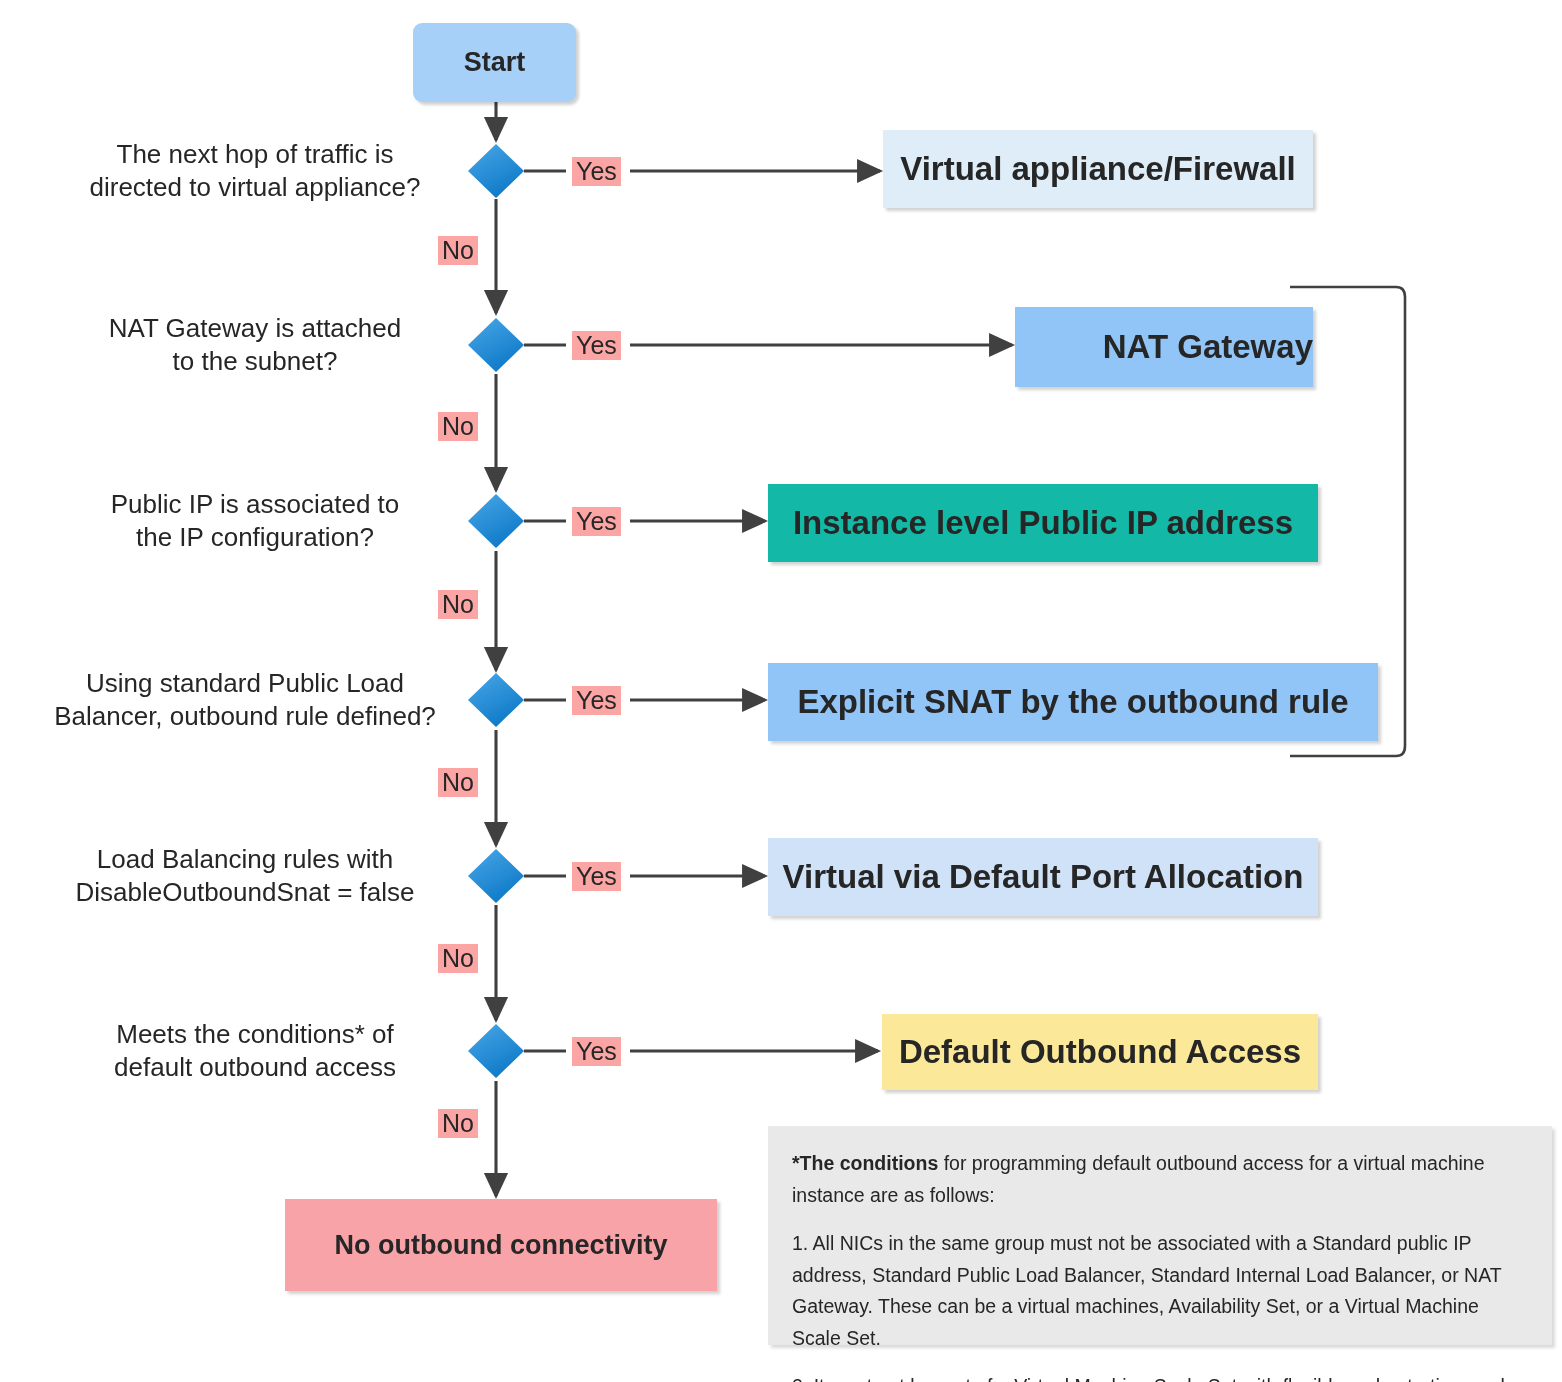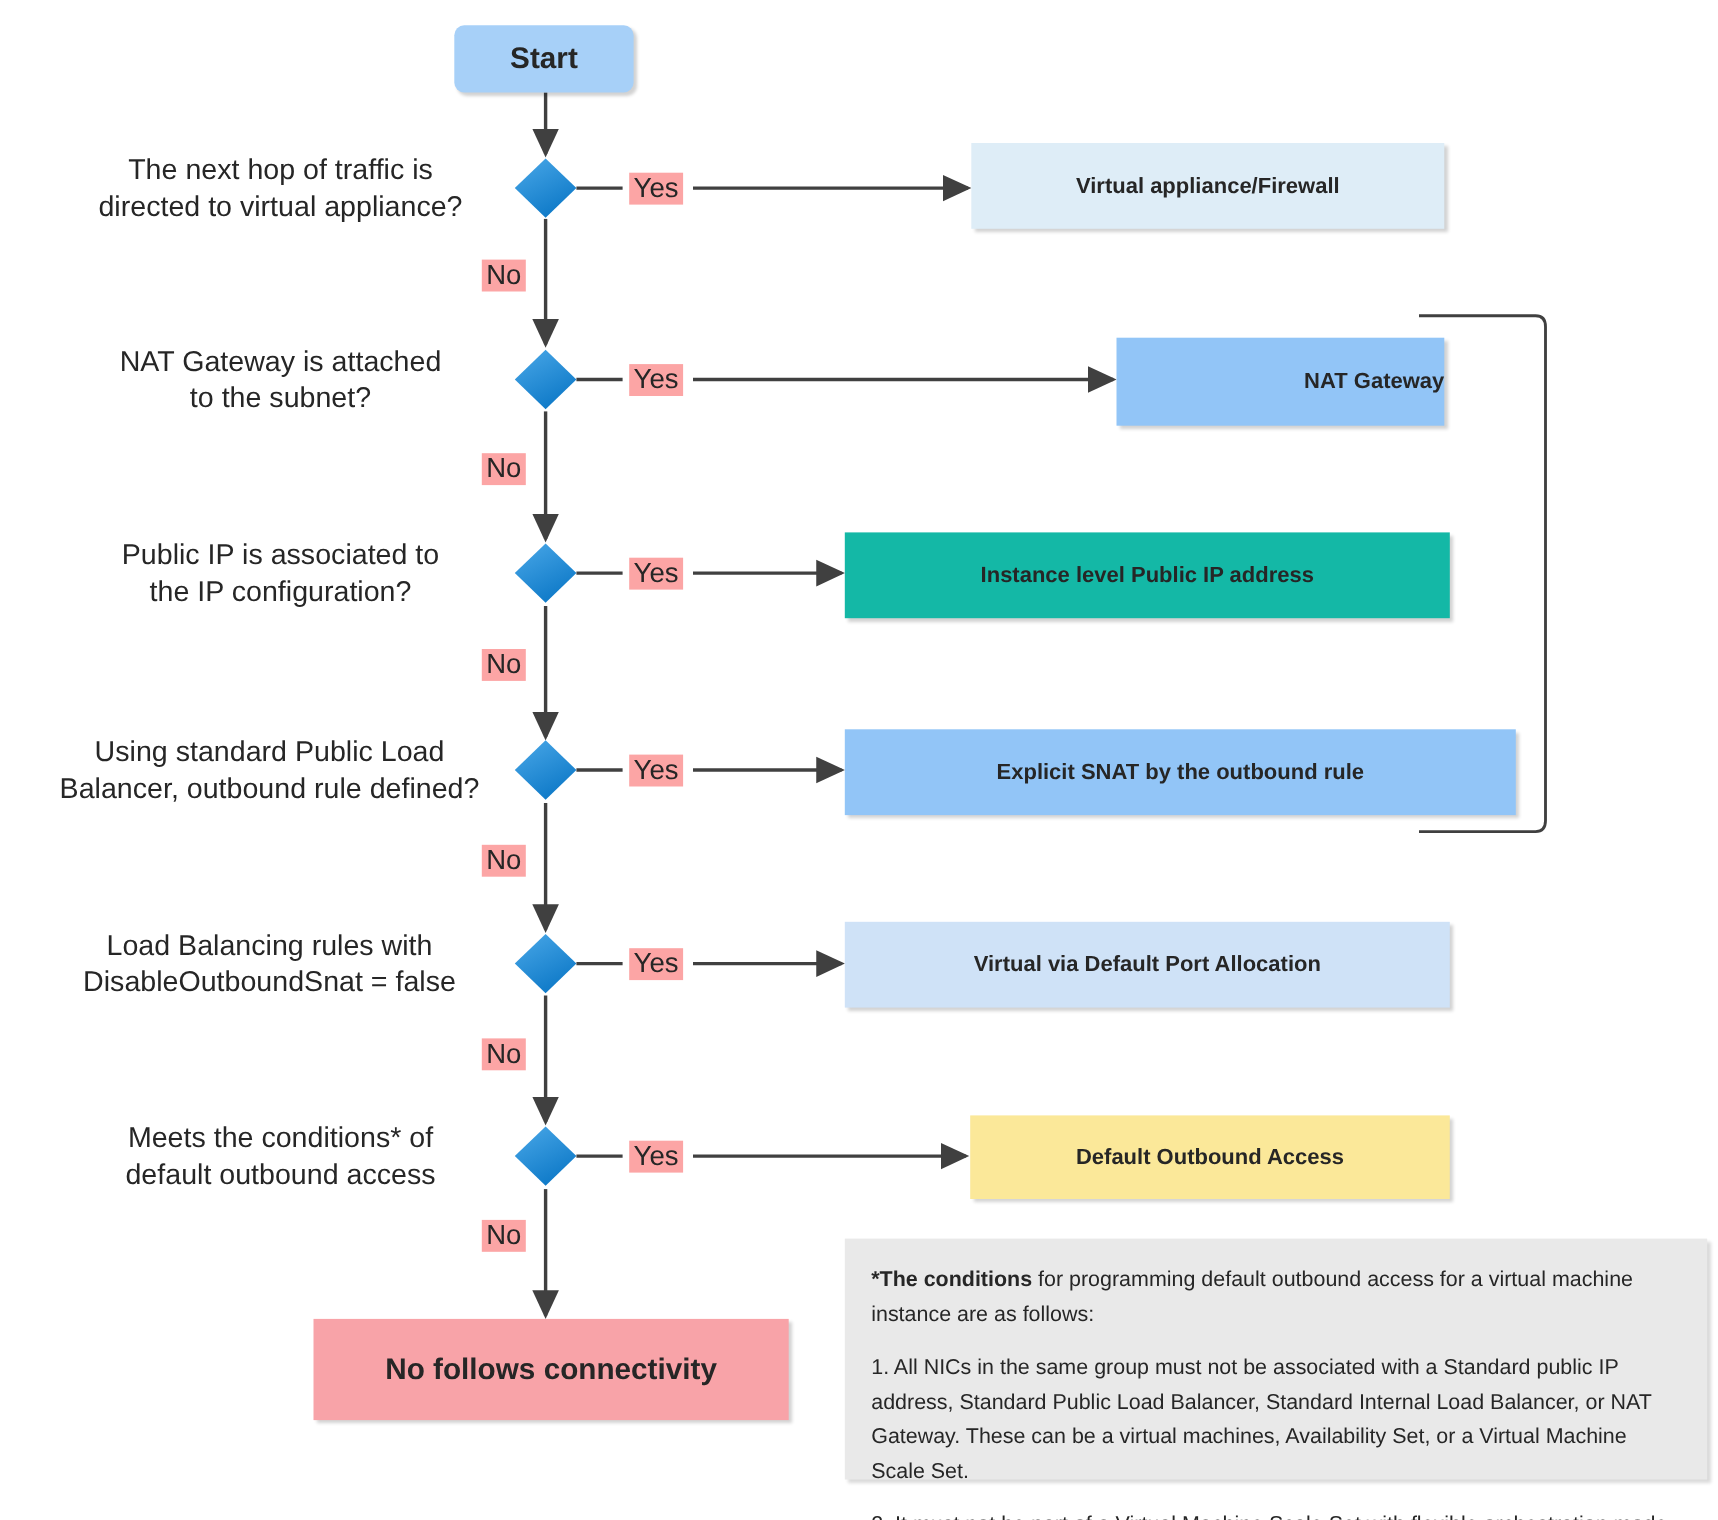--- a/index.html
+++ b/index.html
@@ -35,21 +35,21 @@
     text-align: center;
     font-weight: bold;
     color: #262626;
     box-shadow: 3px 3px 3px rgba(0,0,0,0.18);
   }
   .node.start {
     border-radius: 9px;
     font-size: 27px;
   }
   .node.result {
-    font-size: 20px;
+    font-size: 33px;
   }
   .qlabel {
     position: absolute;
     text-align: center;
     font-size: 26px;
     line-height: 1.26;
     color: #262626;
     font-weight: normal;
   }
   .edgelabel {
@@ -140,21 +140,21 @@
     <g>
       <polygon points="496,144 524,171 496,198 468,171" fill="url(#dgrad)"></polygon>
       <polygon points="496,318 524,345 496,372 468,345" fill="url(#dgrad)"></polygon>
       <polygon points="496,494 524,521 496,548 468,521" fill="url(#dgrad)"></polygon>
       <polygon points="496,673 524,700 496,727 468,700" fill="url(#dgrad)"></polygon>
       <polygon points="496,849 524,876 496,903 468,876" fill="url(#dgrad)"></polygon>
       <polygon points="496,1024 524,1051 496,1078 468,1051" fill="url(#dgrad)"></polygon>
     </g>
   </svg>
 
-  <div class="node start" style="left:413px; top:23px; width:163px; height:61px; background:#a7d0f8;">
+  <div class="node start" style="left:413px; top:23px; width:163px; height:79px; background:#a7d0f8;">
     <span>Start</span>
   </div>
 
   <div class="qlabel" style="left:60px; top:138px; width:390px;">
     <span style="white-space:pre-line;">The next hop of traffic is
 directed to virtual appliance?</span>
   </div>
   <div class="qlabel" style="left:60px; top:312px; width:390px;">
     <span style="white-space:pre-line;">NAT Gateway is attached
 to the subnet?</span>
@@ -208,21 +208,21 @@
 
   <div class="node result" style="left:768px; top:838px; width:550px; height:78px; background:#cfe2f7;">
     <span>Virtual via Default Port Allocation</span>
   </div>
 
   <div class="node result" style="left:882px; top:1014px; width:436px; height:76px; background:#fbe899;">
     <span>Default Outbound Access</span>
   </div>
 
   <div class="node result" style="left:285px; top:1199px; width:432px; height:92px; background:#f8a3a8; font-size:27px;">
-    <span>No follows connectivity</span>
+    <span>No outbound connectivity</span>
   </div>
 
 
   <div class="footnote" style="left:768px; top:1126px; width:784px; height:219px;">
     <p>
       <b>*The conditions</b><span> for programming default outbound access for a virtual machine instance are as follows:</span>
     </p>
     <p>1. All NICs in the same group must not be associated with a Standard public IP address, Standard Public Load Balancer, Standard Internal Load Balancer, or NAT Gateway. These can be a virtual machines, Availability Set, or a Virtual Machine Scale Set.</p>
     <p>2. It must not be part of a Virtual Machine Scale Set with flexible orchestration mode.</p>
   </div>

